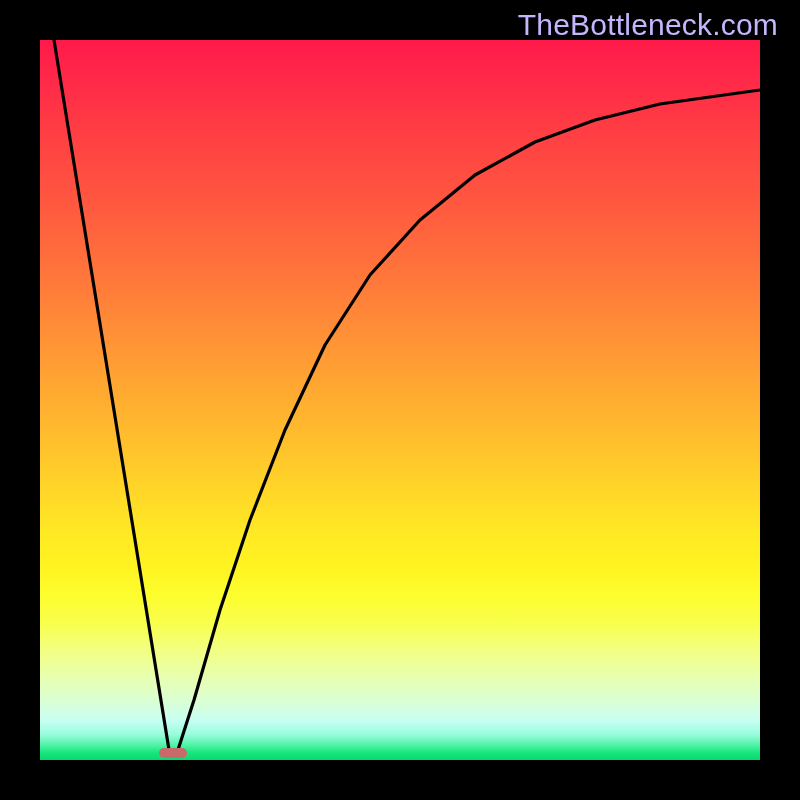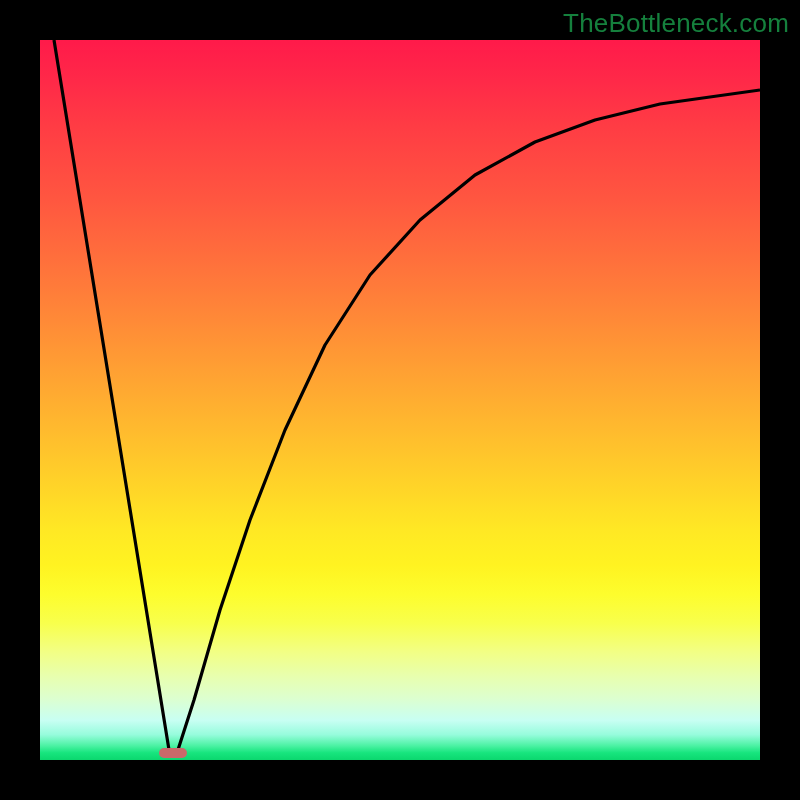--- a/index.html
+++ b/index.html
@@ -68,23 +68,23 @@
   .marker {
     position: absolute;
     width: 28px;
     height: 10px;
     border-radius: 5px;
     background: #c96a6a;
   }
   .watermark {
     position: absolute;
     top: 8px;
-    right: 11px;
-    color: #15803d;
-    font-size: 26px;
+    right: 22px;
+    color: #c4b5fd;
+    font-size: 30px;
     font-weight: 500;
     letter-spacing: 0.2px;
     user-select: none;
   }
 </style>
 </head>
 <body>
 
 <div class="frame">
   <div class="plot-area">

